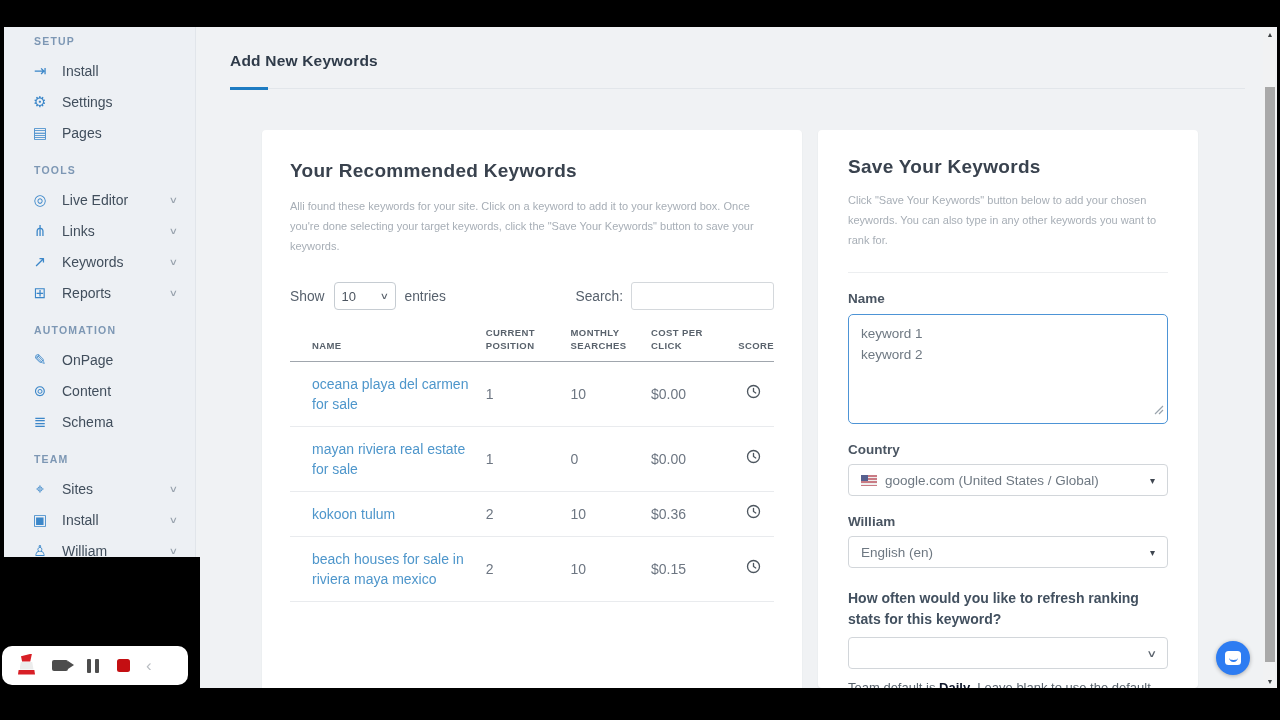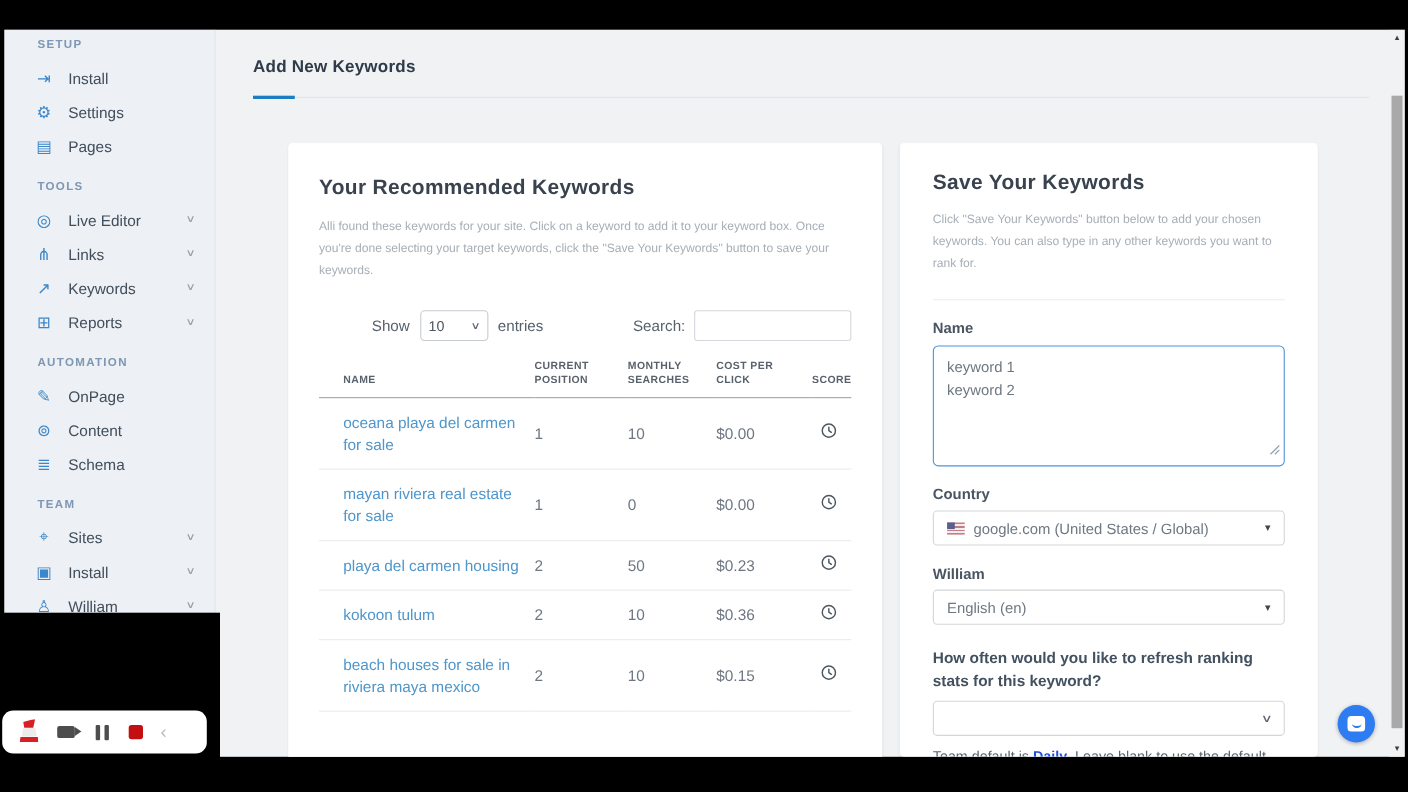--- a/index.html
+++ b/index.html
@@ -25,21 +25,21 @@
   
   .card{position:absolute;top:103px;background:#fff;border-radius:4px;box-shadow:0 1px 2px rgba(40,50,60,.07);box-sizing:border-box;overflow:hidden;}
   .card-left{left:258px;width:540px;height:704px;padding:30px 28px 0 28px;}
   .card-right{left:814px;width:380px;height:558px;padding:26px 30px 0 30px;}
   .card h3{margin:0;font-size:19px;font-weight:700;color:#39424e;letter-spacing:.3px;}
   .card p.desc{margin:14px 0 0 0;font-size:11px;line-height:20px;color:#a7aeb6;}
   .card-right p.desc{margin-top:12px;}
 
   
   .controls{display:flex;justify-content:space-between;align-items:center;margin-top:26px;}
-  .show-group{display:flex;align-items:center;font-size:13.8px;color:#57616d;margin-left:48px;}
+  .show-group{display:flex;align-items:center;font-size:13.8px;color:#57616d;}
   .mini-select{display:inline-flex;align-items:center;justify-content:space-between;width:46px;height:26px;margin:0 9px;
                padding:0 7px;border:1px solid #c6ccd2;border-radius:4px;font-size:13px;color:#4c5560;background:#fff;cursor:pointer;}
   .search-group{display:flex;align-items:center;font-size:13.8px;color:#57616d;}
   .search-input{width:143px;height:28px;margin-left:8px;border:1px solid #d4d8dc;border-radius:3px;background:#fff;outline:none;
                 font-family:inherit;font-size:13px;color:#4c5560;padding:0 8px;box-sizing:border-box;}
 
   
   table.kw-table{width:100%;margin-top:16px;border-collapse:collapse;}
   .kw-table th{font-size:9.5px;font-weight:700;color:#59626c;letter-spacing:.4px;text-align:left;vertical-align:bottom;
                padding:0 0 9px 0;border-bottom:1px solid #a0a6ad;line-height:13px;}
@@ -65,21 +65,21 @@
           padding:0 12px;font-size:13.5px;color:#6e7882;cursor:pointer;position:relative;box-sizing:border-box;}
   .select .caret{margin-left:auto;color:#3f4650;font-size:10px;}
   .select .caret::after{content:"▾";}
   .select .chev{margin-left:auto;color:#5a626c;font-size:10px;transform:scaleX(1.5);}
   .select .chev::after{content:"∨";}
   .flag{width:16px;height:11px;margin-right:8px;flex:none;position:relative;
         background:repeating-linear-gradient(180deg,#c97b84 0 1.6px,#f0eeee 1.6px 3.2px);}
   .flag::after{content:"";position:absolute;left:0;top:0;width:7px;height:6px;background:#57608f;}
   .question{margin-top:20px;font-size:14px;font-weight:600;color:#42505f;line-height:21px;width:310px;}
   .note{margin-top:11px;font-size:13px;color:#5a646e;}
-  .note b{color:#1d4ed8;margin-top:32px;}
+  .note b{color:#0f172a;margin-top:32px;}
 
   
   .scrollbar{position:absolute;right:0;top:0;width:14px;height:100%;background:#f1f2f3;}
   .sb-up{position:absolute;top:4px;left:0;width:14px;text-align:center;font-size:7px;color:#3c4043;}
   .sb-down{position:absolute;bottom:3px;left:0;width:14px;text-align:center;font-size:7px;color:#3c4043;}
   .sb-thumb{position:absolute;left:2px;top:60px;width:10px;height:575px;background:#a9a9a9;cursor:pointer;}
 
   
   .cam-cover{position:absolute;left:0;top:557px;width:200px;height:163px;background:#000;}
 
@@ -253,34 +253,20 @@
                     <path d="M8 4.6 V8 L10.4 9.6" fill="none" stroke="#4d565f" stroke-width="1.4" stroke-linecap="round"></path>
                   </svg>
               </span>
             </td>
           </tr>
             <tr>
             <td><a>mayan riviera real estate for sale</a></td>
             <td>1</td>
             <td>0</td>
             <td>$0.00</td>
-            <td>
-              <span>
-                <svg width="15" height="15" viewBox="0 0 16 16">
-                    <circle cx="8" cy="8" r="6.4" fill="none" stroke="#4d565f" stroke-width="1.4"></circle>
-                    <path d="M8 4.6 V8 L10.4 9.6" fill="none" stroke="#4d565f" stroke-width="1.4" stroke-linecap="round"></path>
-                  </svg>
-              </span>
-            </td>
-          </tr>
-            <tr>
-            <td><a>playa del carmen housing</a></td>
-            <td>2</td>
-            <td>50</td>
-            <td>$0.23</td>
             <td>
               <span>
                 <svg width="15" height="15" viewBox="0 0 16 16">
                     <circle cx="8" cy="8" r="6.4" fill="none" stroke="#4d565f" stroke-width="1.4"></circle>
                     <path d="M8 4.6 V8 L10.4 9.6" fill="none" stroke="#4d565f" stroke-width="1.4" stroke-linecap="round"></path>
                   </svg>
               </span>
             </td>
           </tr>
             <tr>

